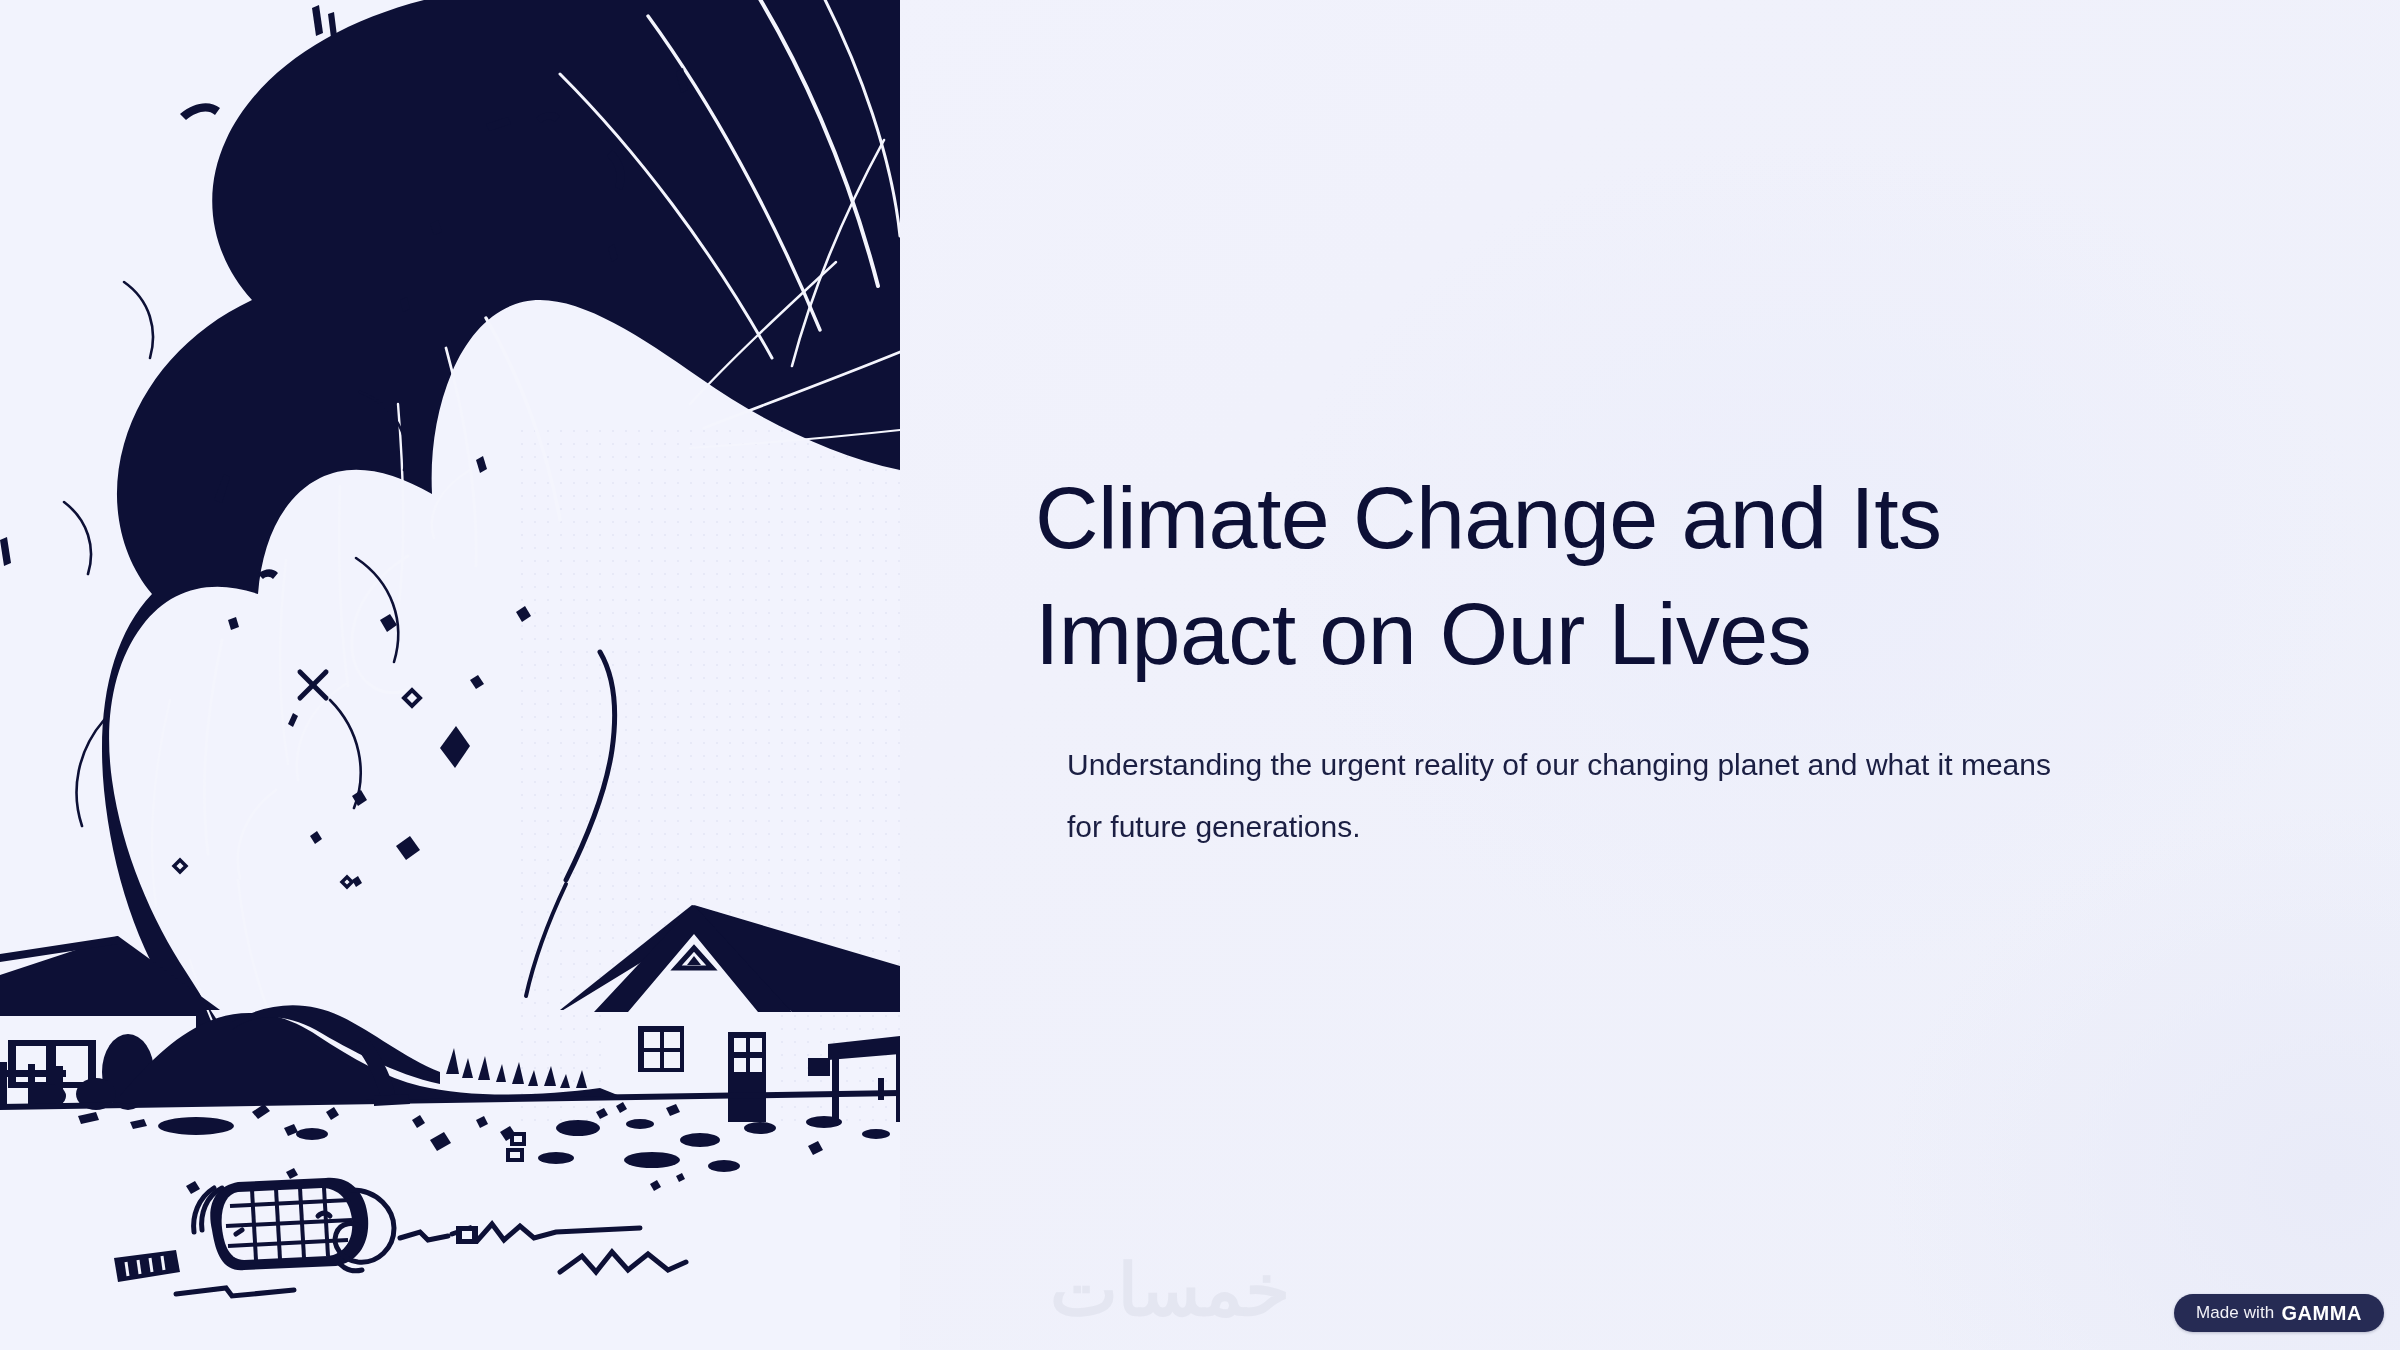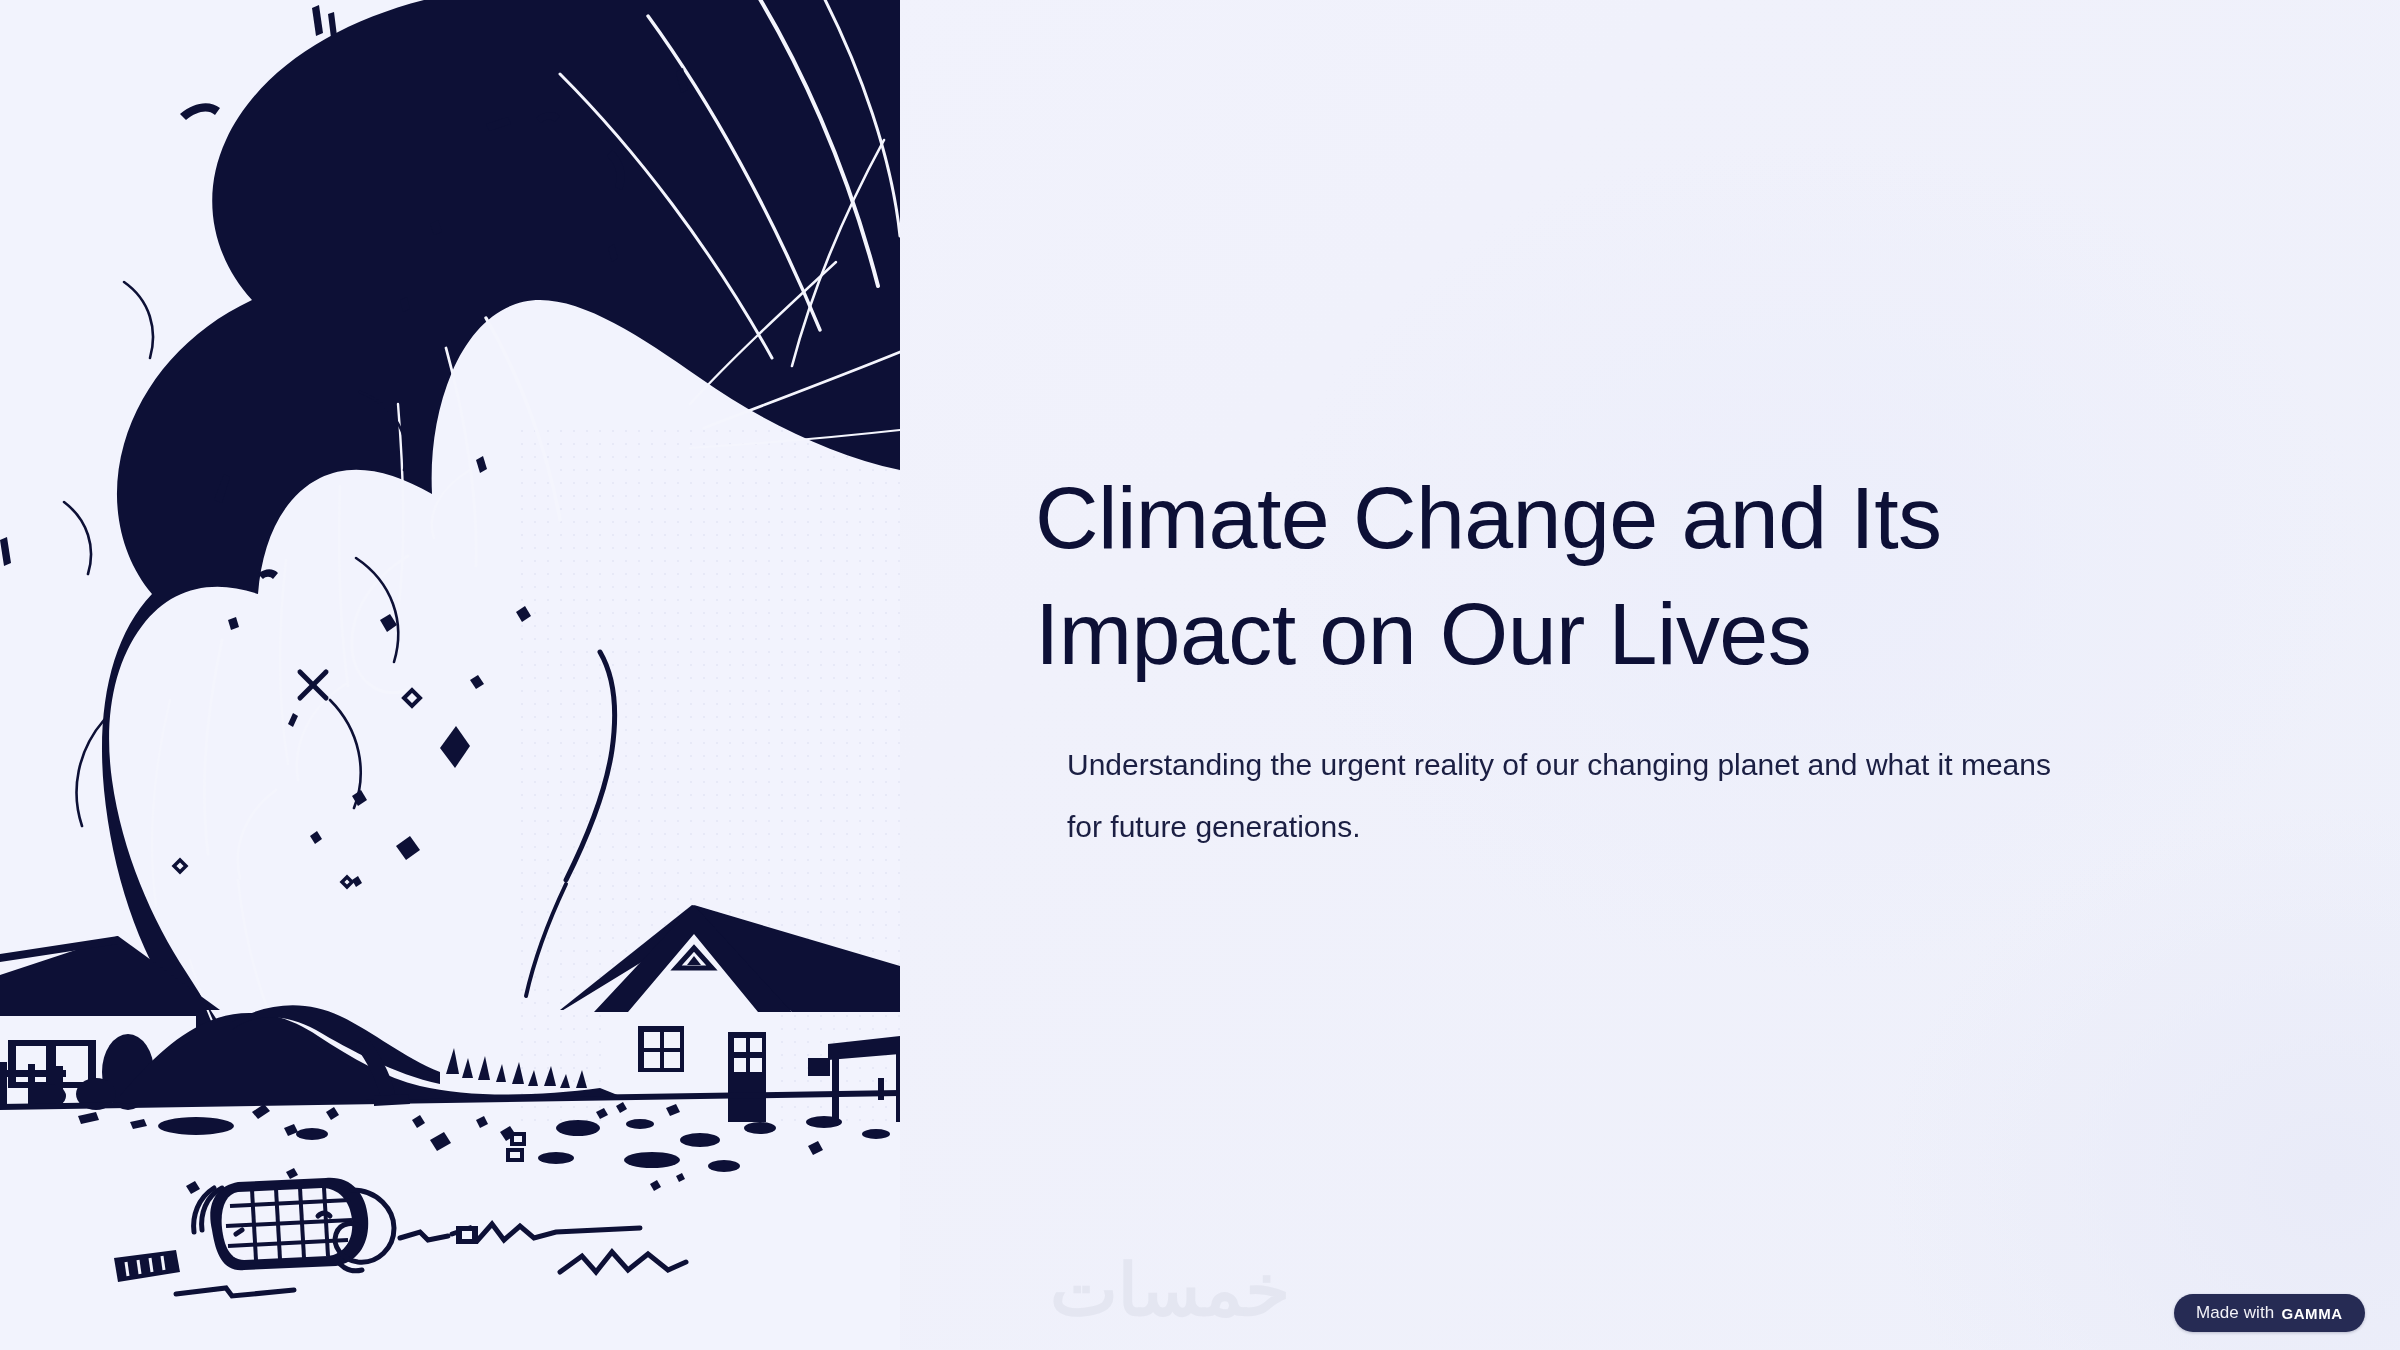--- a/index.html
+++ b/index.html
@@ -74,21 +74,21 @@
     left:2174px; top:1294px;
     height:38px;
     padding:16px 22px;
     display:flex; align-items:center; gap:7px;
     background:#262b54;
     border-radius:19px;
     box-shadow:0 1px 3px rgba(20,24,60,.25);
   }
   #badge .made { color:#f2f2f7; font-size:17px; font-weight:400; letter-spacing:.1px; }
   #badge .gamma {
-    color:#ffffff; font-size:15px; font-weight:700;
+    color:#ffffff; font-size:20px; font-weight:700;
     letter-spacing:.6px; font-stretch:condensed;
   }
 </style>
 </head>
 <body>
 
 <div id="slide">
 
   <div id="illus">
     <svg viewBox="0 0 900 1350" preserveAspectRatio="xMidYMid slice">

